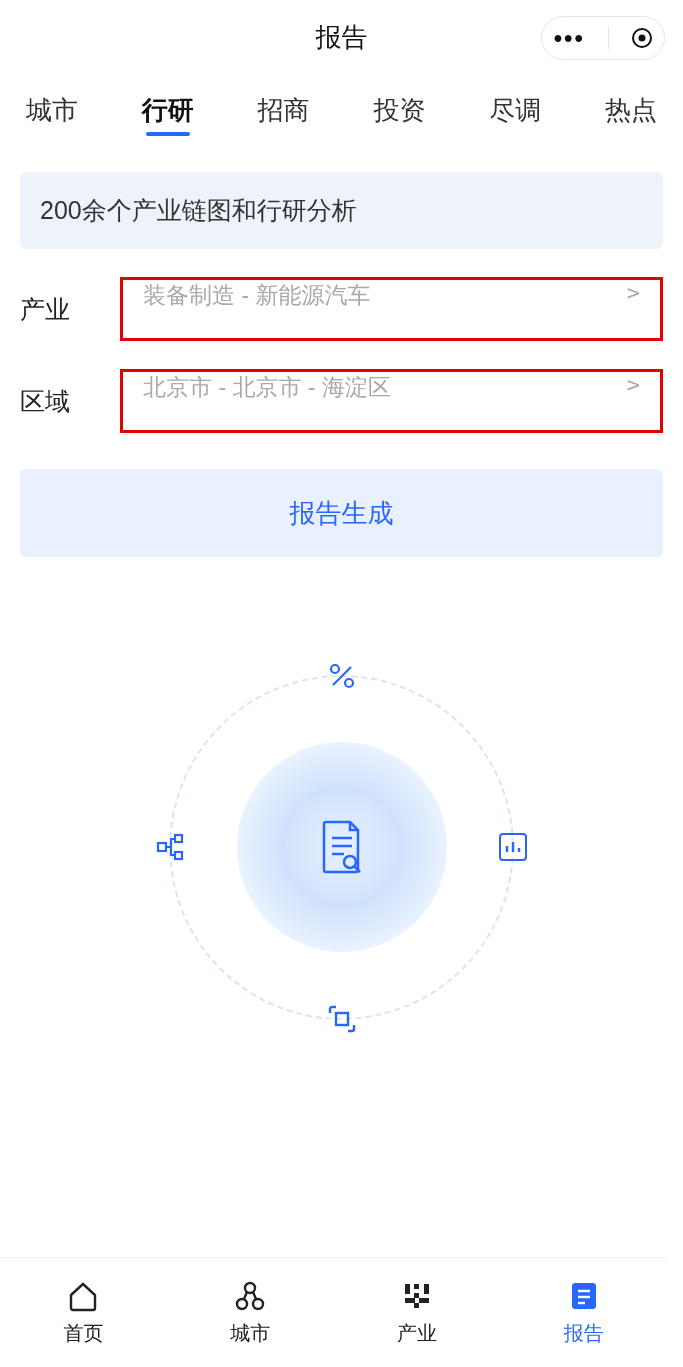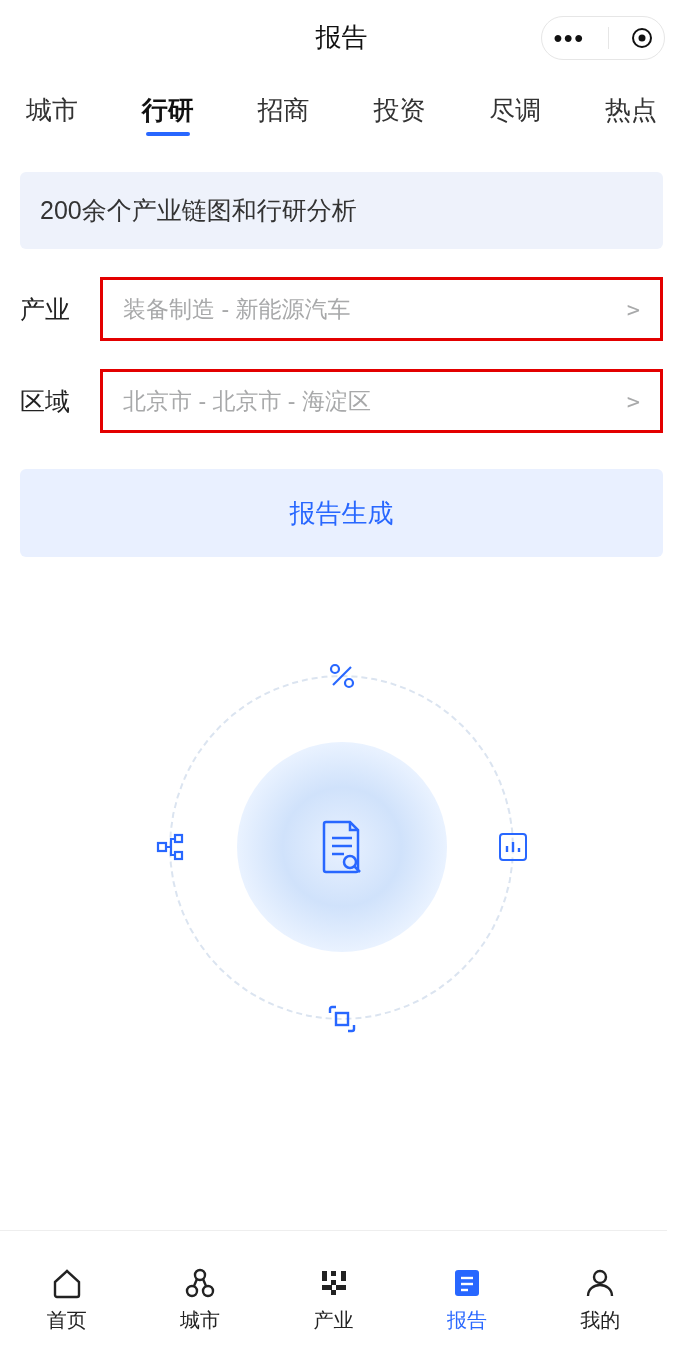--- a/index.html
+++ b/index.html
@@ -111,24 +111,23 @@
     .form-label {
       width: 70px;
       font-size: 25px;
       color: #222;
     }
     .form-select {
       flex: 1;
       height: 64px;
       border: 3px solid #e30000;
       display: flex;
-      align-items: center;
       padding: 0 20px;
       position: relative;
-      margin-left: 10px;
+      margin-left: 30px;
     }
     .form-placeholder {
       color: #a8a9aa;
       font-size: 23px;
     }
     .form-arrow {
       margin-left: auto;
       color: #a8a9aa;
       font-size: 22px;
       font-family: monospace;
@@ -188,21 +187,21 @@
     .orbit-top { top: -18px; left: 50%; transform: translateX(-50%); }
     .orbit-right { right: -18px; top: 50%; transform: translateY(-50%); }
     .orbit-bottom { bottom: -18px; left: 50%; transform: translateX(-50%); }
     .orbit-left { left: -18px; top: 50%; transform: translateY(-50%); }
 
     .bottom-bar {
       position: absolute;
       bottom: 0;
       left: 0;
       right: 16px;
-      height: 137px;
+      height: 110px;
       border-top: 1px solid #eee;
       display: flex;
       background: #fff;
     }
     .bottom-item {
       flex: 1;
       display: flex;
       flex-direction: column;
       align-items: center;
       justify-content: center;
@@ -345,22 +344,13 @@
     <div class="bottom-icon">
       <svg width="34" height="34" viewBox="0 0 34 34">
           <rect x="5" y="4" width="24" height="26" rx="3" fill="#2867ff"></rect>
           <line x1="11" y1="12" x2="23" y2="12" stroke="#fff" stroke-width="2.4"></line>
           <line x1="11" y1="18" x2="23" y2="18" stroke="#fff" stroke-width="2.4"></line>
           <line x1="11" y1="24" x2="18" y2="24" stroke="#fff" stroke-width="2.4"></line>
         </svg>
     </div>
     <div class="bottom-label">报告</div>
   </div>
-  <div class="bottom-item">
-    <div class="bottom-icon">
-      <svg width="34" height="34" viewBox="0 0 34 34">
-          <circle cx="17" cy="11" r="6" fill="none" stroke="#222" stroke-width="2.4"></circle>
-          <path d="M5 30 c0 -7 6 -11 12 -11 s12 4 12 11" fill="none" stroke="#222" stroke-width="2.4"></path>
-        </svg>
-    </div>
-    <div class="bottom-label">我的</div>
-  </div>
 </div>
 
 </body></html>

